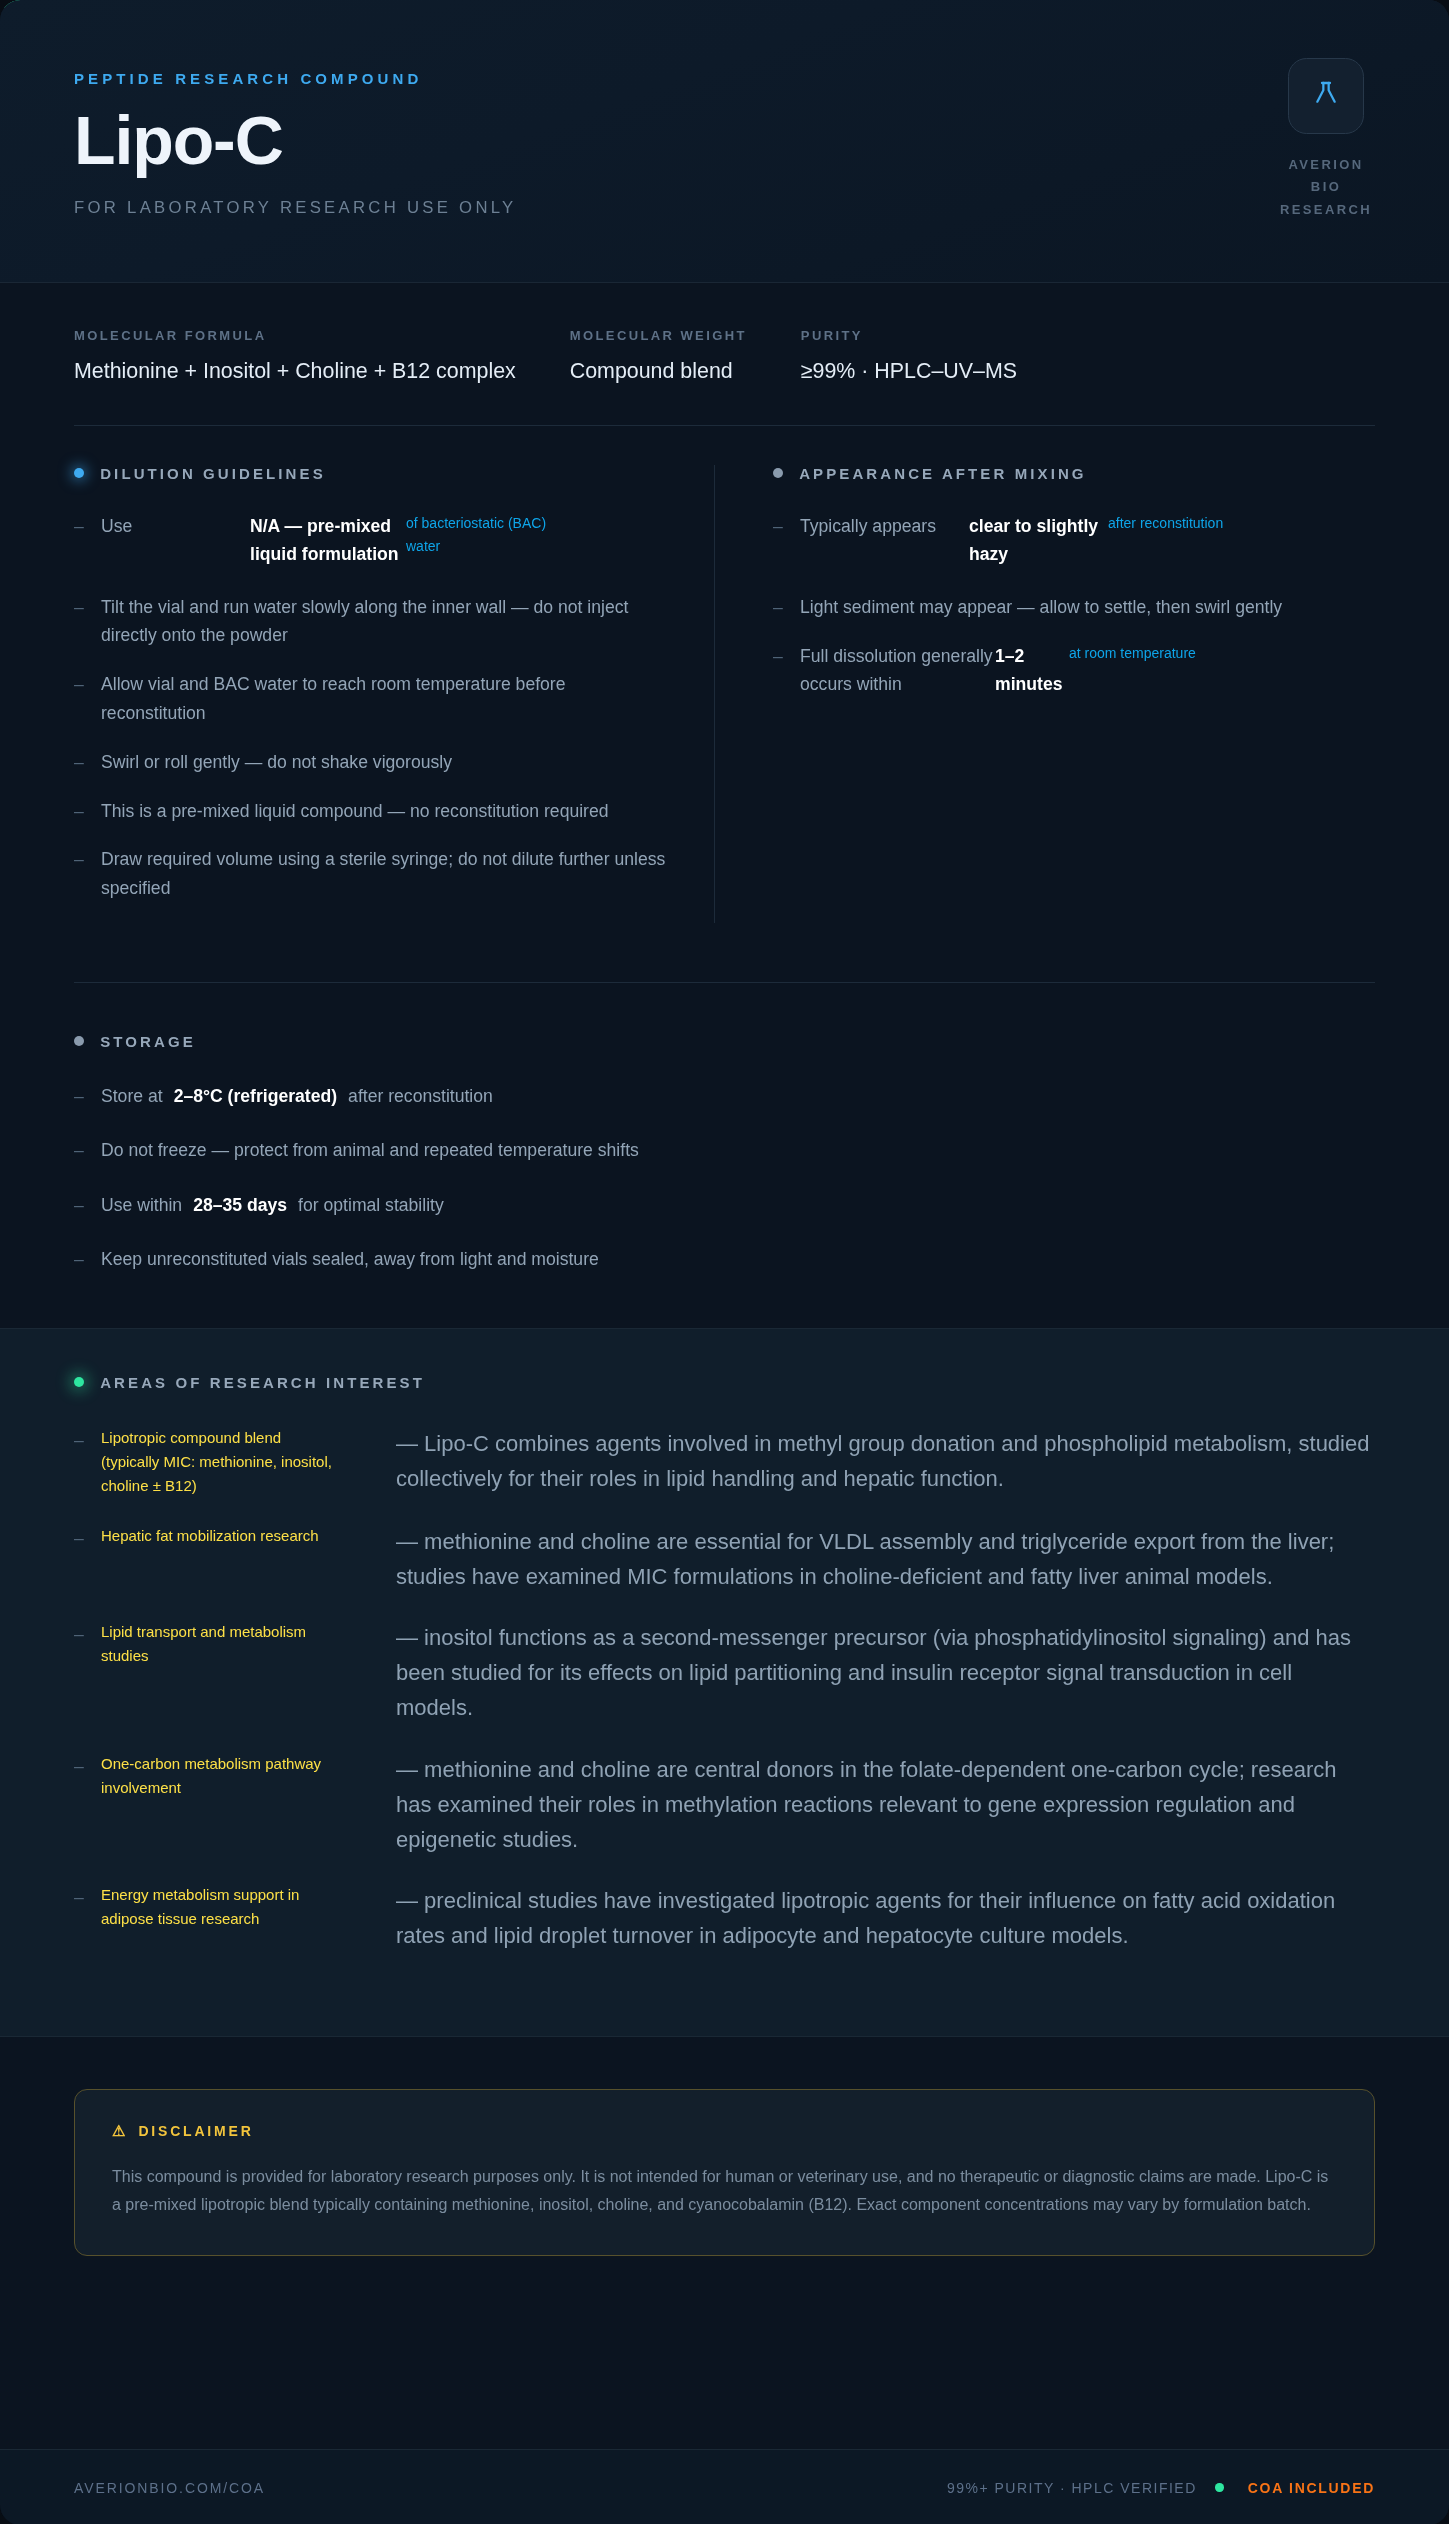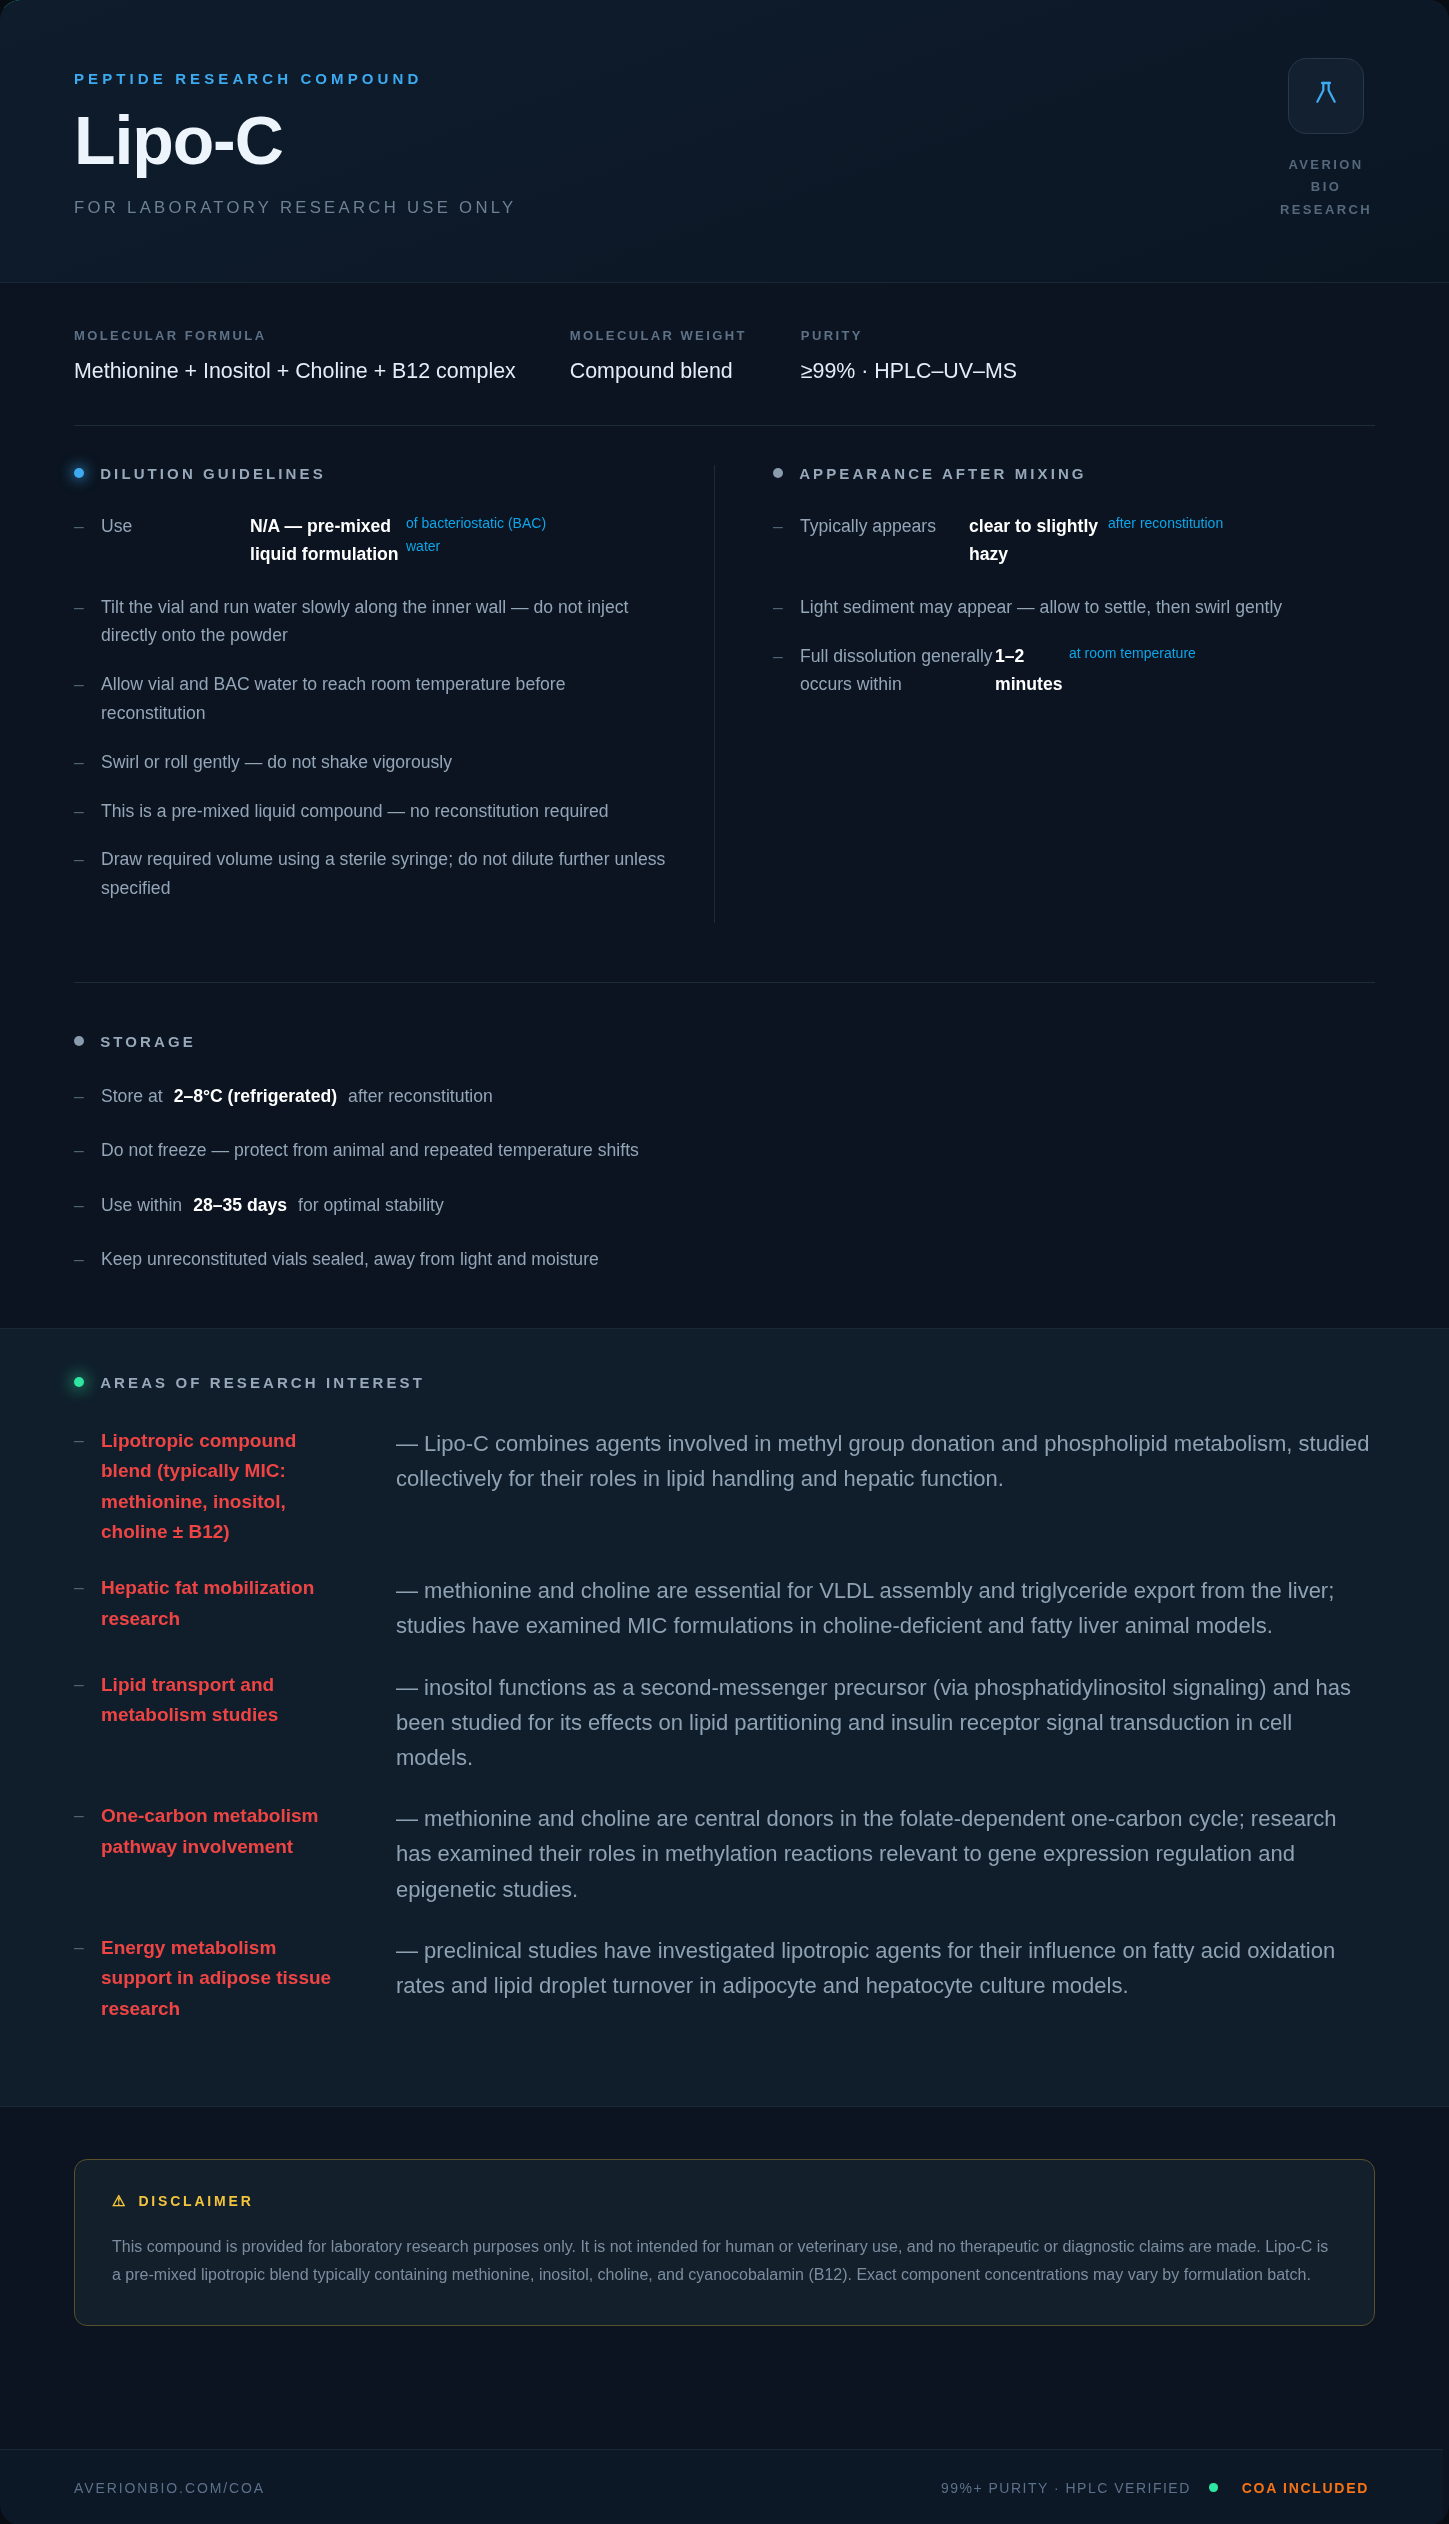--- a/index.html
+++ b/index.html
@@ -134,21 +134,21 @@
     padding:45px 74px 56px 74px;
     background:#101e2b;
     border-top:0.9px solid #1a2835;
     border-bottom:0.9px solid #1a2835;
   }
   .research .col-body { margin-top:35px; }
   .rsr-row { display:flex; margin-bottom:26px; }
   .rsr-row .dash { width:27px; font-size:17.6px; line-height:1.6; color:#4f6377; }
   .rsr-term {
     width:258px; flex:none;
-    font-size:19px; font-weight:700; color:#ef4444; line-height:1.6;
+    font-size:15px; font-weight:400; color:#fde047; line-height:1.6;
     padding-right:20.4px;
   }
   .rsr-desc {
     flex:1; font-size:22px; color:#8fa2b4; line-height:1.6;margin-left:37px;
   }
 
   
   .disc-wrap { padding:52px 74px 0 74px; }
   .disclaimer {
     border:0.9px solid #57512c;
@@ -162,21 +162,21 @@
     color:#f2c43c; text-transform:uppercase;
   }
   .warn-icon { font-size:15px; color:#f2c43c; line-height:1; }
   .disc-body {
     margin-top:24px;
     font-size:16px; line-height:1.78; color:#7b8d9f;
   }
 
   
   .footer {
-    position:absolute; left:0; right:6px; bottom:0;
+    position:absolute; left:0; right:0; bottom:0;
     height:76px;
     border-top:0.9px solid #1a2835;
     background:#0c1825;
     display:flex; align-items:center; justify-content:space-between;
     padding:0 74px;
   }
   .foot-left {
     font-size:14px; letter-spacing:1.9px; color:#5d7competitor;
     color:#5d708a; text-transform:uppercase; font-weight:500;
   }

